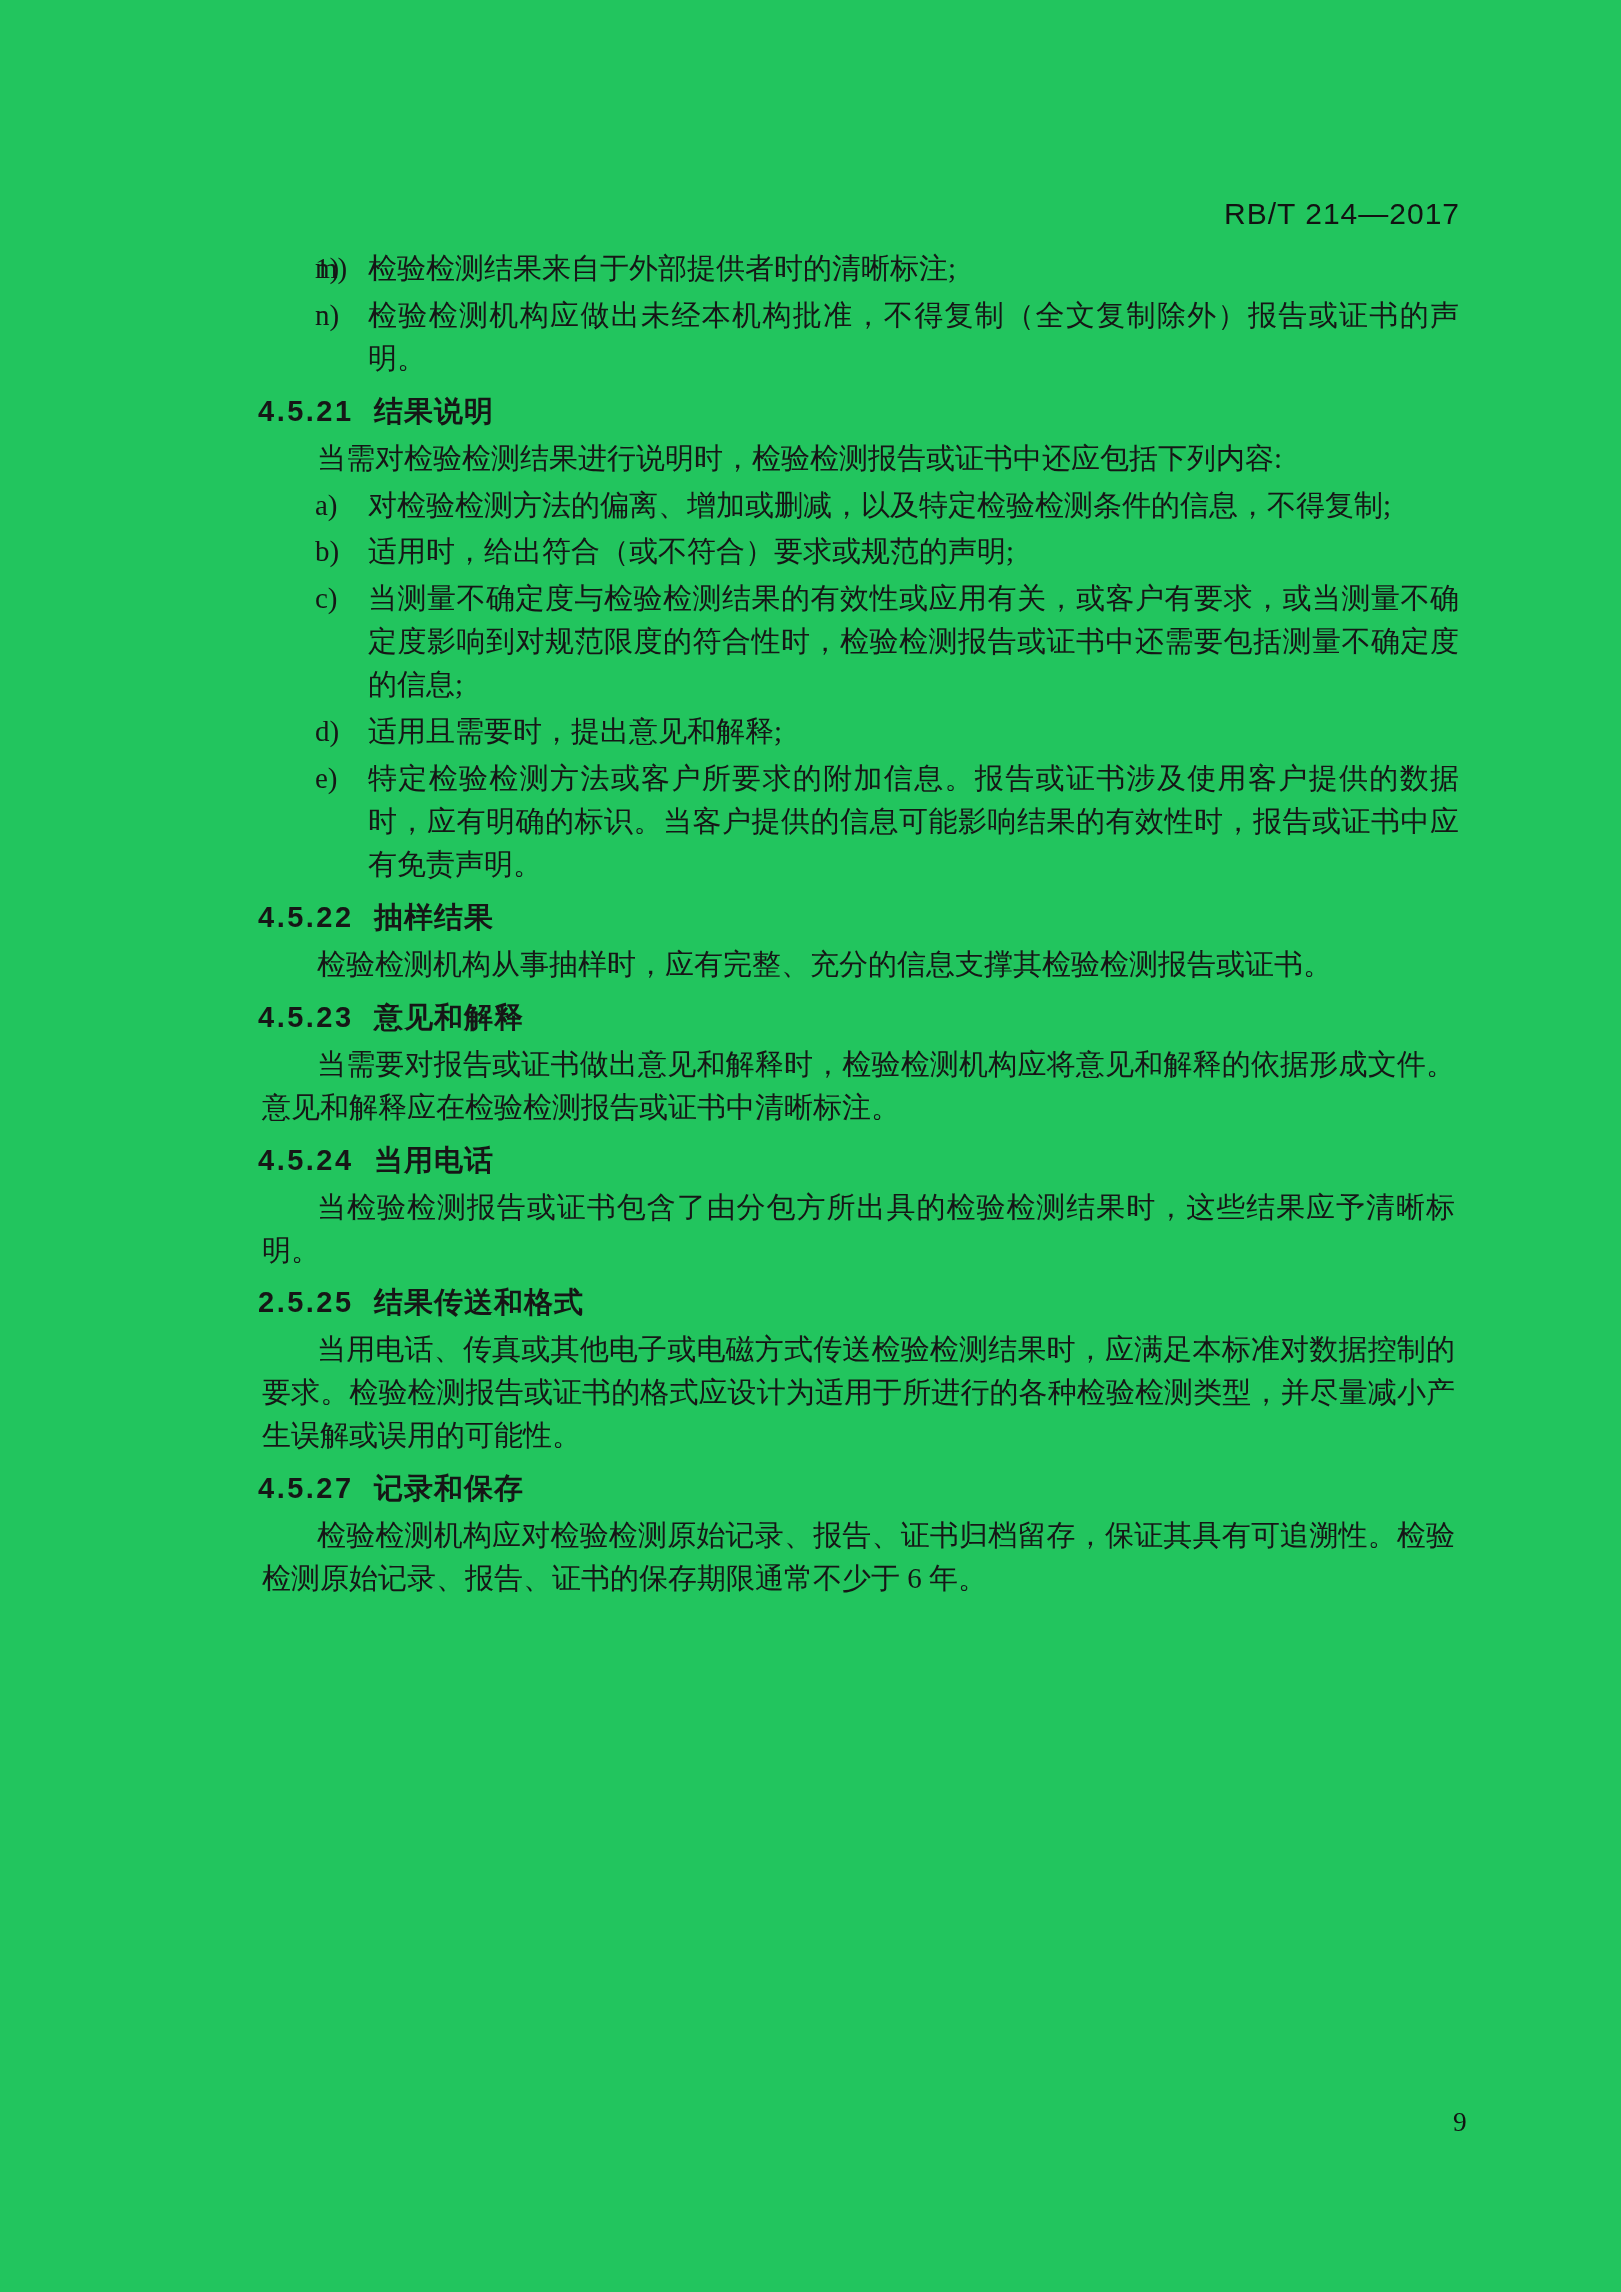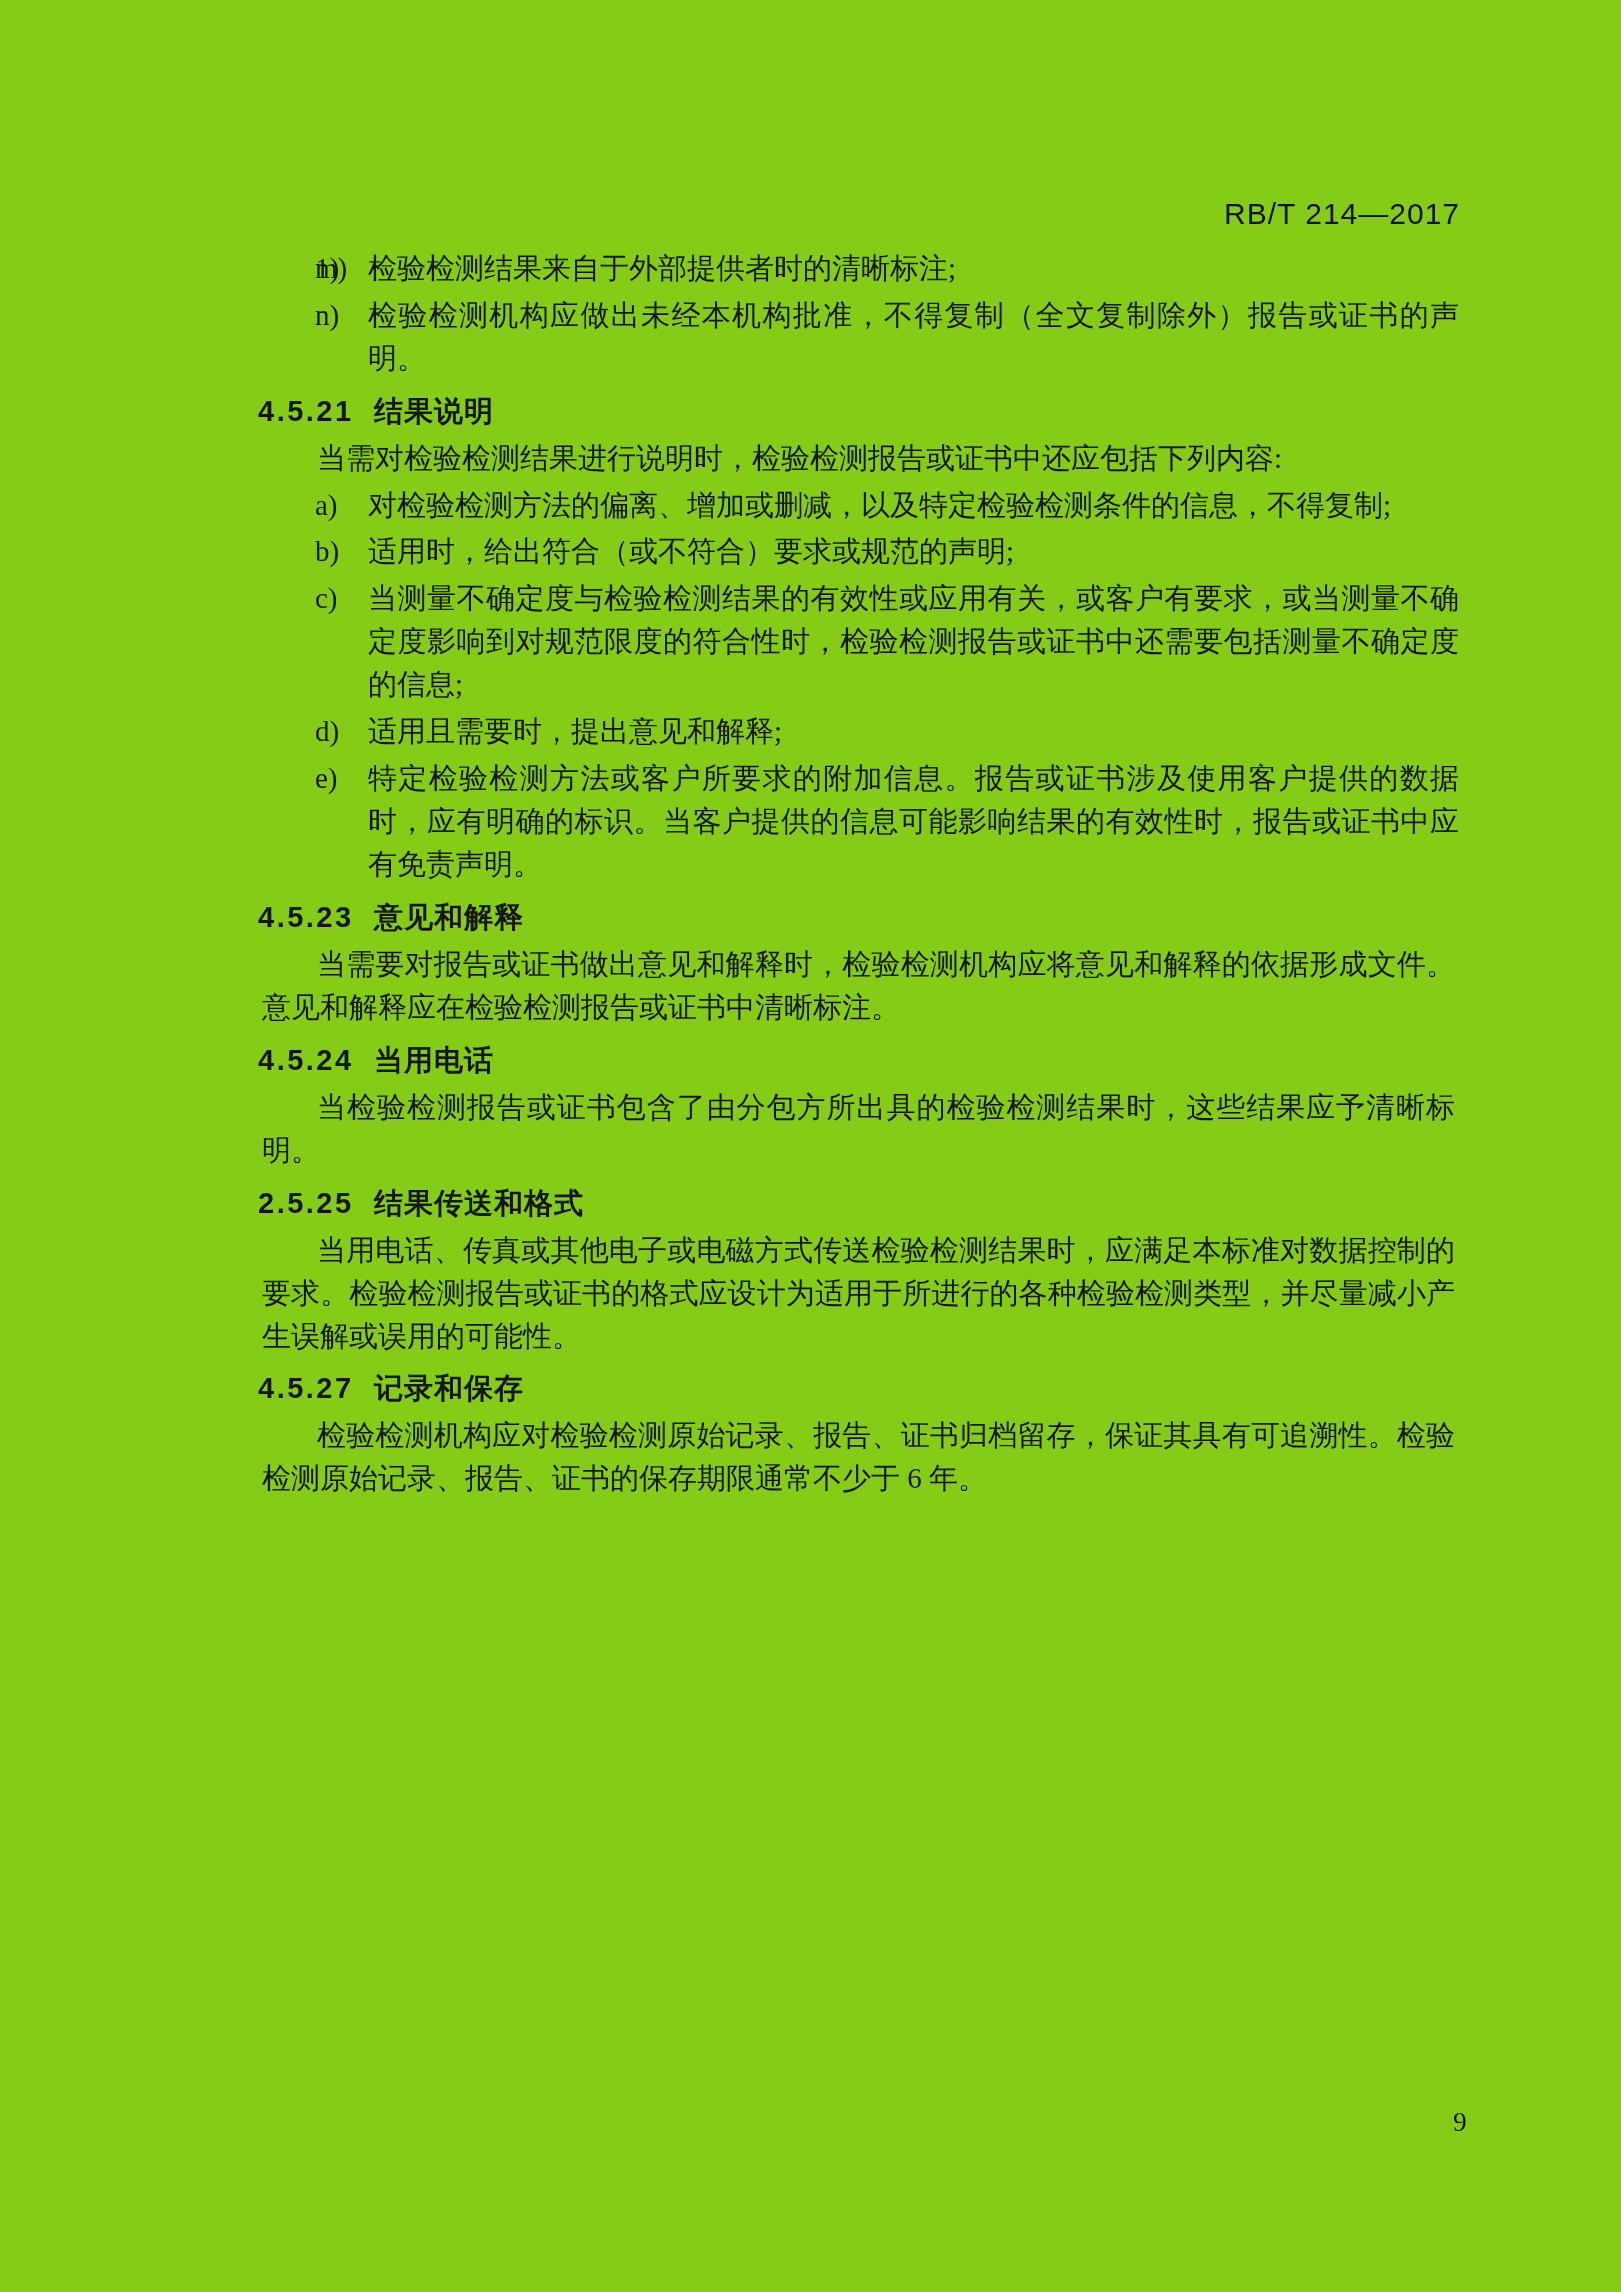--- a/index.html
+++ b/index.html
@@ -4,21 +4,21 @@
 <style>
   html, body {
     margin: 0;
     padding: 0;
     background: #ffffff;
   }
   .page {
     position: relative;
     width: 1621px;
     height: 2293px;
-    background: #84cc16;
+    background: #22c55e;
     color: #161616;
     font-family: "Liberation Serif", serif;
     overflow: hidden;
   }
   .doc-header {
     position: absolute;
     top: 194px;
     right: 161px;
     font-family: "Liberation Sans", sans-serif;
     font-size: 30px;
@@ -132,20 +132,27 @@
           <span class="marker">d)</span>
           <span>适用且需要时，提出意见和解释;</span>
         </li>
         <li class="item">
           <span class="marker">e)</span>
           <span>特定检验检测方法或客户所要求的附加信息。报告或证书涉及使用客户提供的数据时，应有明确的标识。当客户提供的信息可能影响结果的有效性时，报告或证书中应有免责声明。</span>
         </li>
       </ol>
     </div>
 
+    <div class="section">
+      <h3 class="sec-heading">
+        <span class="sec-num">4.5.22</span>
+        <span class="sec-title">抽样结果</span>
+      </h3>
+      <p class="para">检验检测机构从事抽样时，应有完整、充分的信息支撑其检验检测报告或证书。</p>
+    </div>
 
     <div class="section">
       <h3 class="sec-heading">
         <span class="sec-num">4.5.23</span>
         <span class="sec-title">意见和解释</span>
       </h3>
       <p class="para">当需要对报告或证书做出意见和解释时，检验检测机构应将意见和解释的依据形成文件。意见和解释应在检验检测报告或证书中清晰标注。</p>
     </div>
 
     <div class="section">

